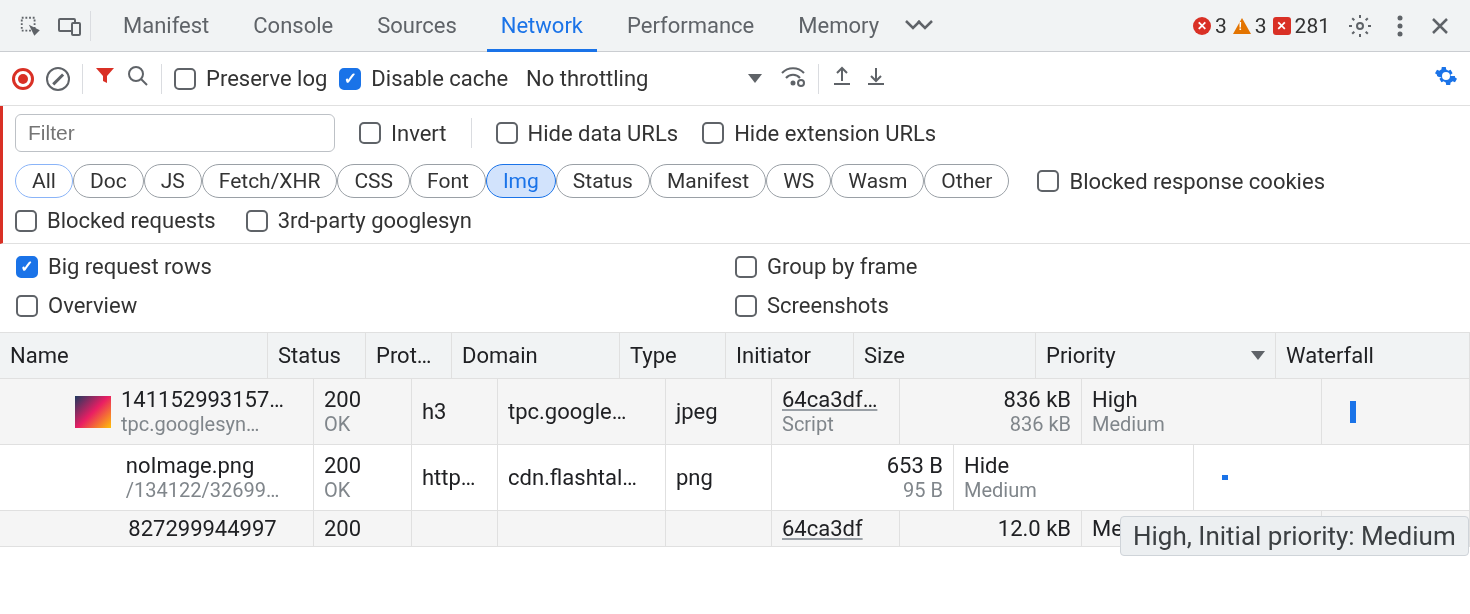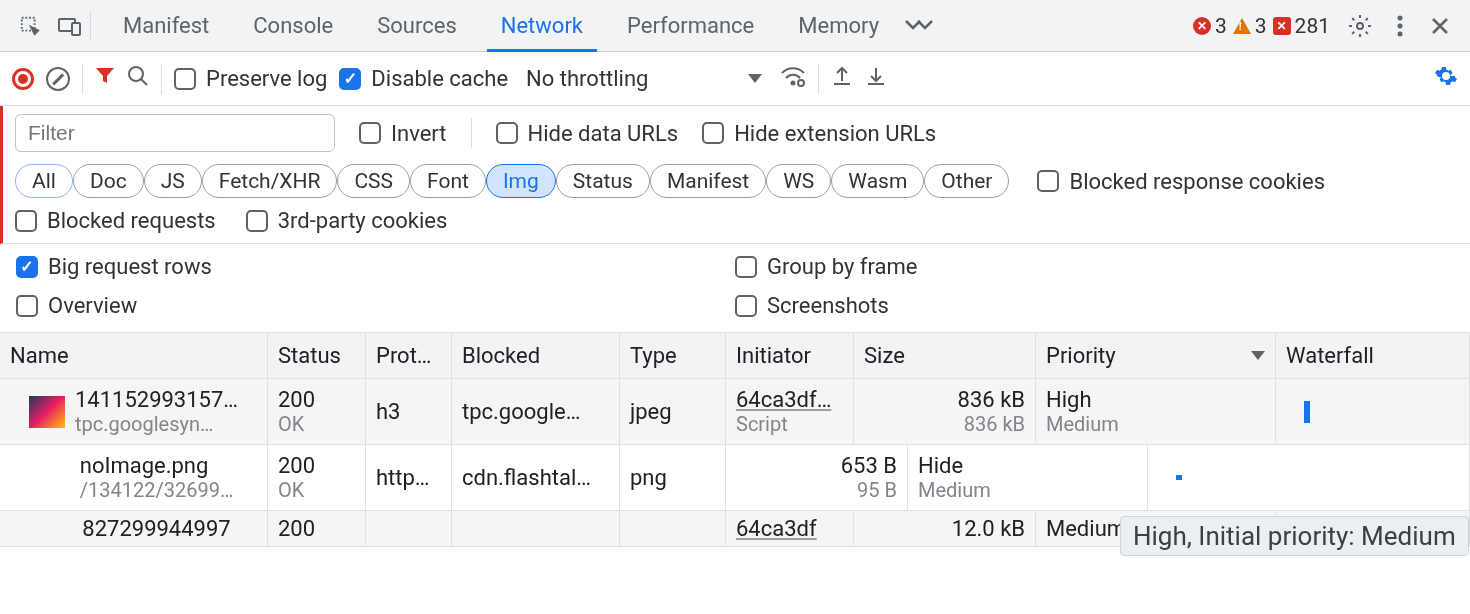--- a/index.html
+++ b/index.html
@@ -95,21 +95,21 @@
   .filter-row3 { display:flex; align-items:center; gap:30px; }
   
   .view-opts { display:flex; padding:10px 16px 14px 16px; border-bottom:1px solid #e0e0e0; flex-wrap:wrap;}
   .view-col { width:50%; display:flex; flex-direction:column; gap:14px;}
   
   .tbl { display:flex; flex-direction:column; }
   .tbl-head, .tbl-row { display:flex; border-bottom:1px solid #e0e0e0;}
   .tbl-head { background:#f1f3f4; height:46px; }
   .th, .td { padding:6px 10px; border-right:1px solid #e0e0e0; overflow:hidden; white-space:nowrap; text-overflow:ellipsis;}
   .th { display:flex; align-items:center; color:#202124; font-weight:400; cursor:pointer;}
-  .tbl-row { height:66px; }
+  .tbl-row { height:66px;padding-left:46px; }
   .tbl-row.shade { background:#f5f5f5; }
   .td { display:flex; flex-direction:column; justify-content:center;}
   .td .sub { color:#80868b; font-size:20px;}
   .td .main { color:#202124; }
   .td.right { align-items:flex-end;}
   .col-name{width:268px;}
   .col-status{width:98px;}
   .col-proto{width:86px;}
   .col-domain{width:168px;}
   .col-type{width:106px;}
@@ -291,21 +291,21 @@
       <span>Blocked response cookies</span>
     </label>
   </div>
   <div class="filter-row3">
     <label class="check-label">
       <span class="checkbox"></span>
       <span>Blocked requests</span>
     </label>
     <label class="check-label">
       <span class="checkbox"></span>
-      <span>3rd-party cookies</span>
+      <span>3rd-party googlesyn</span>
     </label>
   </div>
 </div>
 
 <div class="view-opts">
   <div class="view-col">
     <label class="check-label">
       <span class="checkbox checked"></span>
       <span>Big request rows</span>
     </label>
@@ -324,21 +324,21 @@
       <span>Screenshots</span>
     </label>
   </div>
 </div>
 
 <div class="tbl">
   <div class="tbl-head">
     <div class="th col-name">Name</div>
     <div class="th col-status">Status</div>
     <div class="th col-proto">Prot…</div>
-    <div class="th col-domain">Blocked</div>
+    <div class="th col-domain">Domain</div>
     <div class="th col-type">Type</div>
     <div class="th col-init">Initiator</div>
     <div class="th col-size">Size</div>
     <div class="th col-prio">
       <span>Priority</span>
       <span class="chev-down priority-sort-arrow"></span>
     </div>
     <div class="th col-water">Waterfall</div>
   </div>
 

